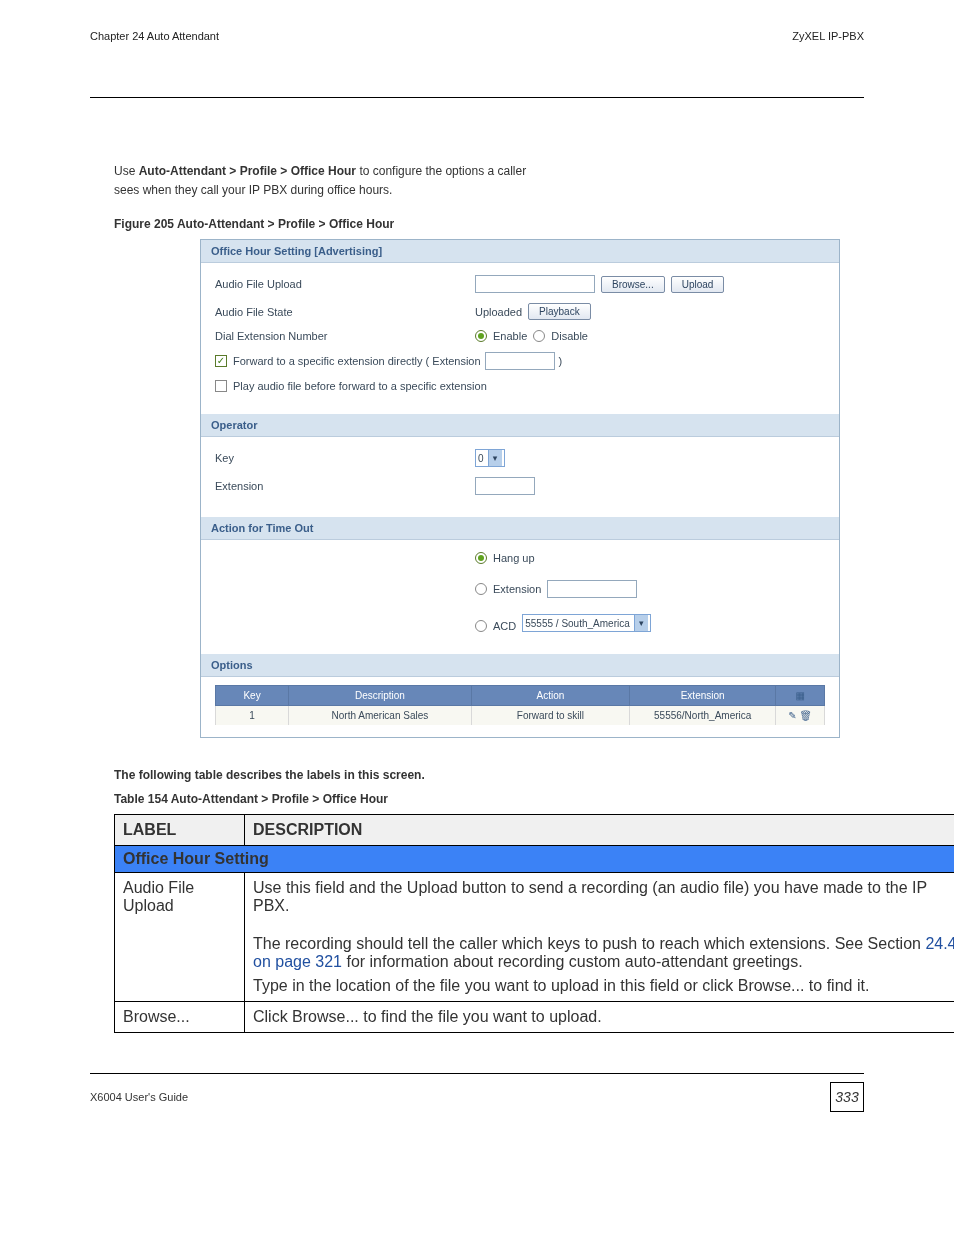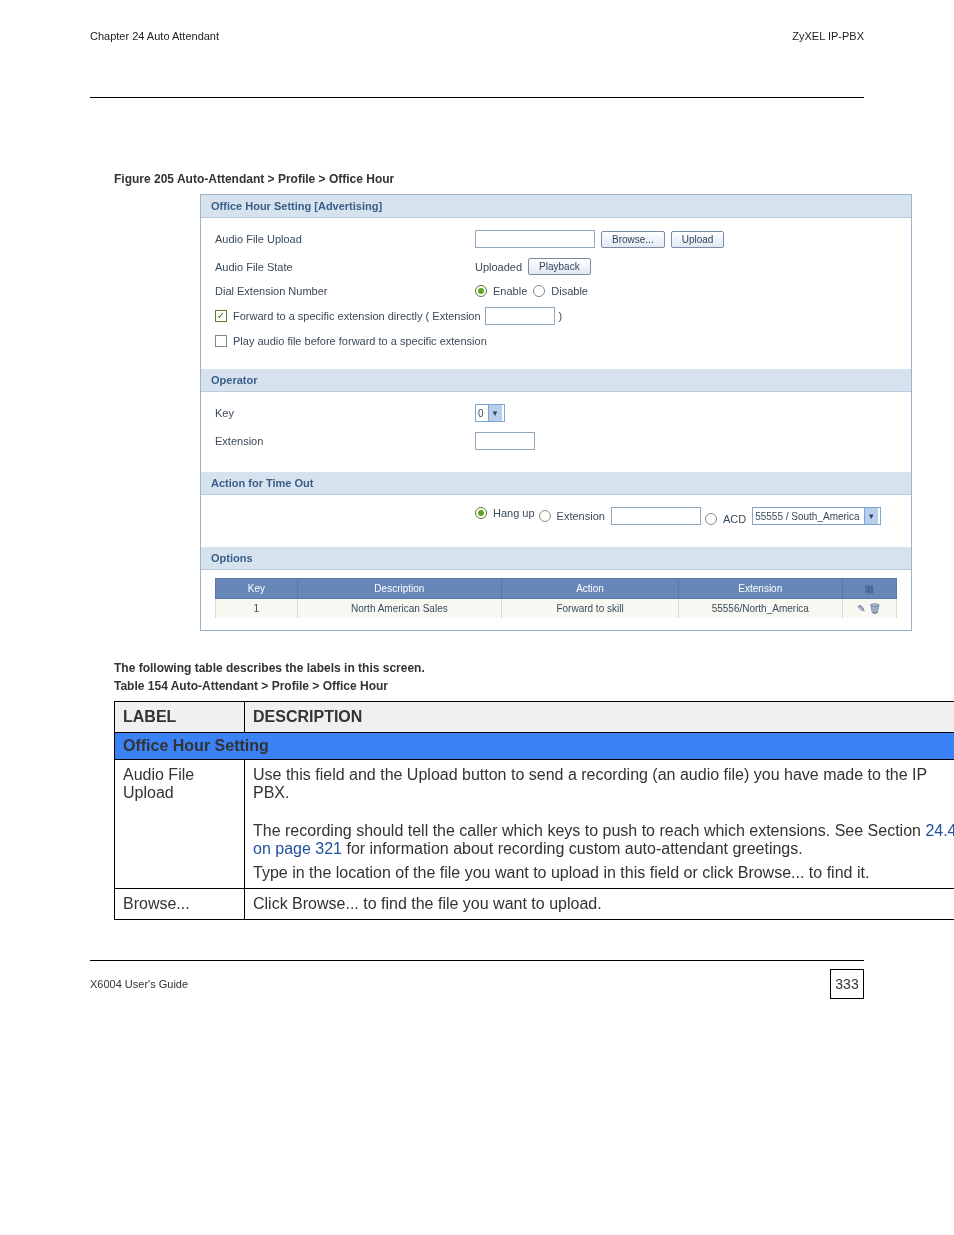--- a/index.html
+++ b/index.html
@@ -28,21 +28,21 @@
     margin-bottom: 55px;
   }
   .header-line .right { float: right; }
   .header-line::after { content:""; display:block; clear:both; }
   .intro-text { line-height: 1.55; margin-bottom: 18px; max-width: 720px; margin-left:24px; }
   .bold { font-weight: bold; }
   .caption { font-weight: bold; font-size: 12px; margin: 10px 0 8px 24px; }
   
   .shot {
     margin: 0 0 30px 110px;
-    width: 712px;
+    width: 640px;
     border: 1px solid #9CB4C9;
     background: #fff;
     font-family: Verdana, Arial, sans-serif;
     color: #3A4A5A;
   }
   .sectionbar {
     background: #D6E3EF;
     padding: 5px 10px;
     font-weight: bold;
     color: #3A5E8A;
@@ -75,21 +75,21 @@
   .opt-table th {
     background:#6787B8; color:#fff; padding:4px 8px; font-weight:normal;
     border:1px solid #5A78A5;
   }
   .opt-table td {
     padding:4px 8px; text-align:center; border-left:1px solid #d9d9d9; border-right:1px solid #d9d9d9;
     background:#F8F8F2;
   }
   .opt-icons { font-size:10px; color:#3A5E8A; }
   
-  .doc-table-caption { font-weight:bold; margin:0 0 4px 24px; }
+  .doc-table-caption { font-weight:bold; margin:0 0 10px 24px; }
   .doc-table {
     margin: 0 0 40px 24px;
     width: 852px;
     border-collapse: collapse;
     font-size: 16px;
     table-layout: fixed;
   }
   .doc-table th, .doc-table td {
     border:1px solid #000;
     padding:6px 8px;
@@ -101,35 +101,42 @@
     background:#3b82f6; font-weight:bold; padding:4px 8px;
   }
   .doc-table col.c1 { width: 130px; }
   .footer-area {
     display:flex; justify-content:space-between; align-items:center;
     margin-top:8px;
   }
   .footer-area .left { font-size:11px; }
   .page-num-box {
     border:1px solid #000; padding:6px 2px; font-size:14px; font-weight:normal;
-    min-width:34px; text-align:center;
+    min-width:34px; text-align:center;font-style:italic;
   }
 </style>
 </head>
 <body>
 
 <div class="page">
   <div class="header-line">
     <span>Chapter 24 Auto Attendant</span>
     <span class="right">ZyXEL IP-PBX</span>
   </div>
   <div class="top-rule"></div>
 
   <div style="height:60px"></div>
 
+  <div class="intro-text">
+    <span>Use </span>
+    <span class="bold">Auto-Attendant &gt; Profile &gt; Office Hour</span>
+    <span> to configure the options a caller </span>
+    <br>
+    <span>sees when they call your IP PBX during office hours.</span>
+  </div>
 
   <div class="caption">Figure 205   Auto-Attendant &gt; Profile &gt; Office Hour</div>
 
   <div class="shot">
     <div class="sectionbar">Office Hour Setting [Advertising]</div>
     <div class="body">
       <div class="row">
         <div class="lbl">Audio File Upload</div>
         <div class="ctl">
           <input class="txtin" style="width: 120px;">
@@ -181,21 +188,21 @@
         <div class="ctl">
             <input class="txtin" style="width: 60px;">
           </div>
       </div>
     </div>
 
     <div class="sectionbar">Action for Time Out</div>
     <div class="body">
       <div class="row">
         <div class="lbl"></div>
-        <div class="ctl" style="align-items:flex-start;gap:4px">
+        <div class="ctl" style="flex-direction:column;align-items:flex-start;gap:16px">
           <div style="display:flex;align-items:center;gap:6px">
             <span class="radio-dot on"></span>
             <span>Hang up</span>
           </div>
           <div style="display:flex;align-items:center;gap:6px">
             <span class="radio-dot off"></span>
             <span>Extension</span>
             <input class="txtin" style="width: 90px;">
           </div>
           <div style="display:flex;align-items:flex-end;gap:6px">

